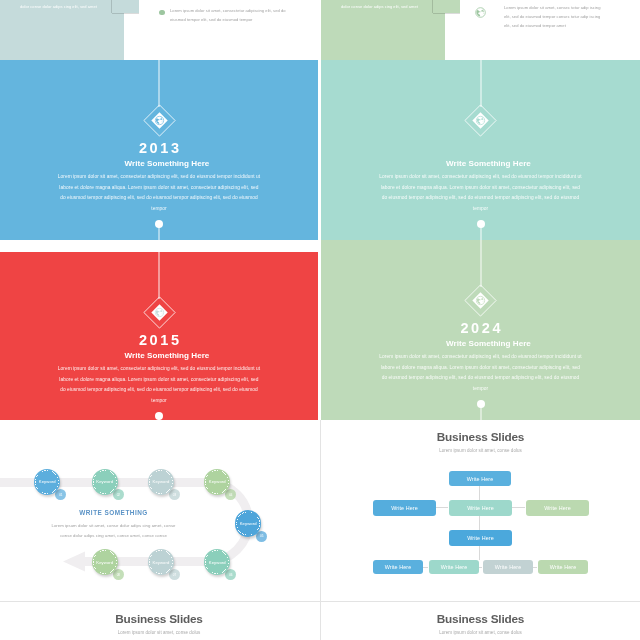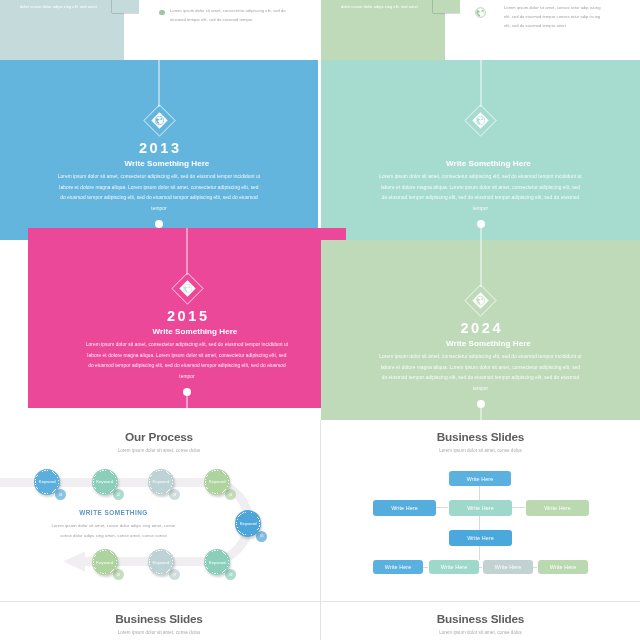--- a/index.html
+++ b/index.html
@@ -143,21 +143,21 @@
             <path d="M31 6.2c1.6.6 3.4 1.2 4.6 2.5 1 1 .2 3-.9 3.9-1.3 1-3.4.6-4.9 1.3-1.2.6-2.4 1.6-2.8 2.9-.3 1 .1 2.3 1 2.9 1.5 1 3.6-.5 5.3 0 1.6.5 2.6 2.1 3.5 3.5.8 1.3 1.8 2.9 1.4 4.4-.4 1.6-2.3 2.3-3.5 3.4-1 1-1.6 2.3-2.3 3.5A19 19 0 0 0 31 6.2Z" fill="#a6dbd0"></path>
           </g>
         </svg>
       </div>
       <div class="sub">Write Something Here</div>
       <div class="body">Lorem ipsum dolor sit amet, consectetur adipiscing elit, sed do eiusmod tempor incididunt ut labore et dolore magna aliqua. Lorem ipsum dolor sit amet, consectetur adipiscing elit, sed do eiusmod tempor adipiscing elit, sed do eiusmod tempor adipiscing elit, sed do eiusmod tempor</div>
       <div class="dot"></div>
     </div>
   </div>
 
-  <div class="slide c0" style="top:228px;background:#ec4899;margin-left:28px;">
+  <div class="slide c0" style="top:252px;background:#ef4444;">
     <div class="tl">
       <div class="vline"></div>
       <div class="vline2"></div>
       <div class="dia">
         <svg class="dia-svg" viewBox="0 0 33 33" width="33" height="33" aria-hidden="true">
           <path d="M16.5 .9 32.1 16.5 16.5 32.1 .9 16.5Z" fill="none" stroke="#ffffff" stroke-width=".85" opacity=".95"></path>
           <path d="M16.5 8.3 24.7 16.5 16.5 24.7 8.3 16.5Z" fill="#ffffff"></path>
           <g transform="translate(16.5,16.5) scale(0.2) translate(-24,-24)">
             <circle cx="24" cy="24" r="21" fill="none" stroke="#c5dbdb" stroke-width="3.2"></circle>
             <path d="M9 13c2 1 5 .6 7 1.8 1.4.9 1 2.7 2.4 3.5 1.6 1 3.8.2 5.4 1.2 1.1.7.8 2.4-.2 3.2-1.3 1-3.2.3-4.8.6-1.7.3-3.6 1-4.4 2.6-.8 1.6.2 3.6 1.4 4.9 1.4 1.5 3.9 1.4 5.3 2.9 1.2 1.3.7 3.5 1.4 5.1.4 1 1.4 1.7 1.7 2.8A19 19 0 0 1 9 13Z" fill="#c5dbdb"></path>
@@ -189,24 +189,20 @@
       </div>
       <div class="year">2024</div>
       <div class="sub">Write Something Here</div>
       <div class="body">Lorem ipsum dolor sit amet, consectetur adipiscing elit, sed do eiusmod tempor incididunt ut labore et dolore magna aliqua. Lorem ipsum dolor sit amet, consectetur adipiscing elit, sed do eiusmod tempor adipiscing elit, sed do eiusmod tempor adipiscing elit, sed do eiusmod tempor</div>
       <div class="dot"></div>
     </div>
   </div>
 
   <div class="slide c0" style="top:420px;">
     <div class="proc">
-      <div class="hd" style="top:10px;">
-        <div class="t">Our Process</div>
-        <div class="s">Lorem ipsum dolor sit amet, conse dolus</div>
-      </div>
       <svg class="proc-path" width="318" height="180" viewBox="0 0 318 180">
         <path d="M0 62.5 H209 A39.5 39.5 0 0 1 209 141.5 H85" fill="none" stroke="#f0eef0" stroke-width="9"></path>
         <path d="M85 131.6 L63 141.5 L85 151.4 Z" fill="#f0eef0"></path>
       </svg>
       <div class="wsome" style="top:89px;">
         <div class="h">WRITE SOMETHING</div>
         <div class="p">Lorem ipsum dolor sit amet, conse dolur adips cing amet, conse conse dolur adips cing amet, conse amet, conse conse</div>
       </div>
     <div class="pb" style="left: 55.3px; top: 69px; width: 11px; height: 11px; background: rgb(92, 174, 221); opacity: 0.72;">01</div>
         <div class="pc" style="left: 34.1px; top: 48.6px; width: 26.4px; height: 26.4px; background: rgb(92, 174, 221);">

